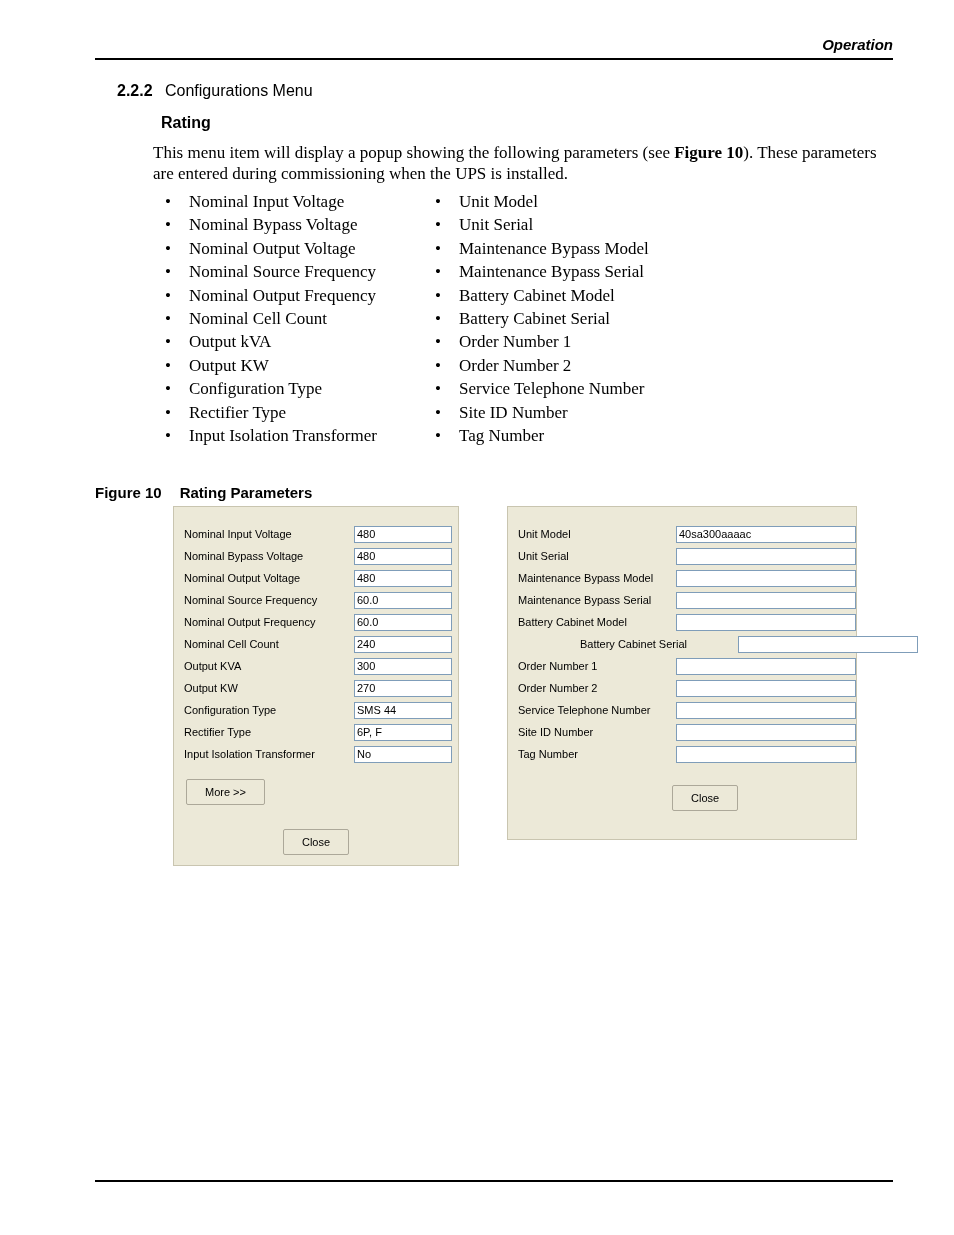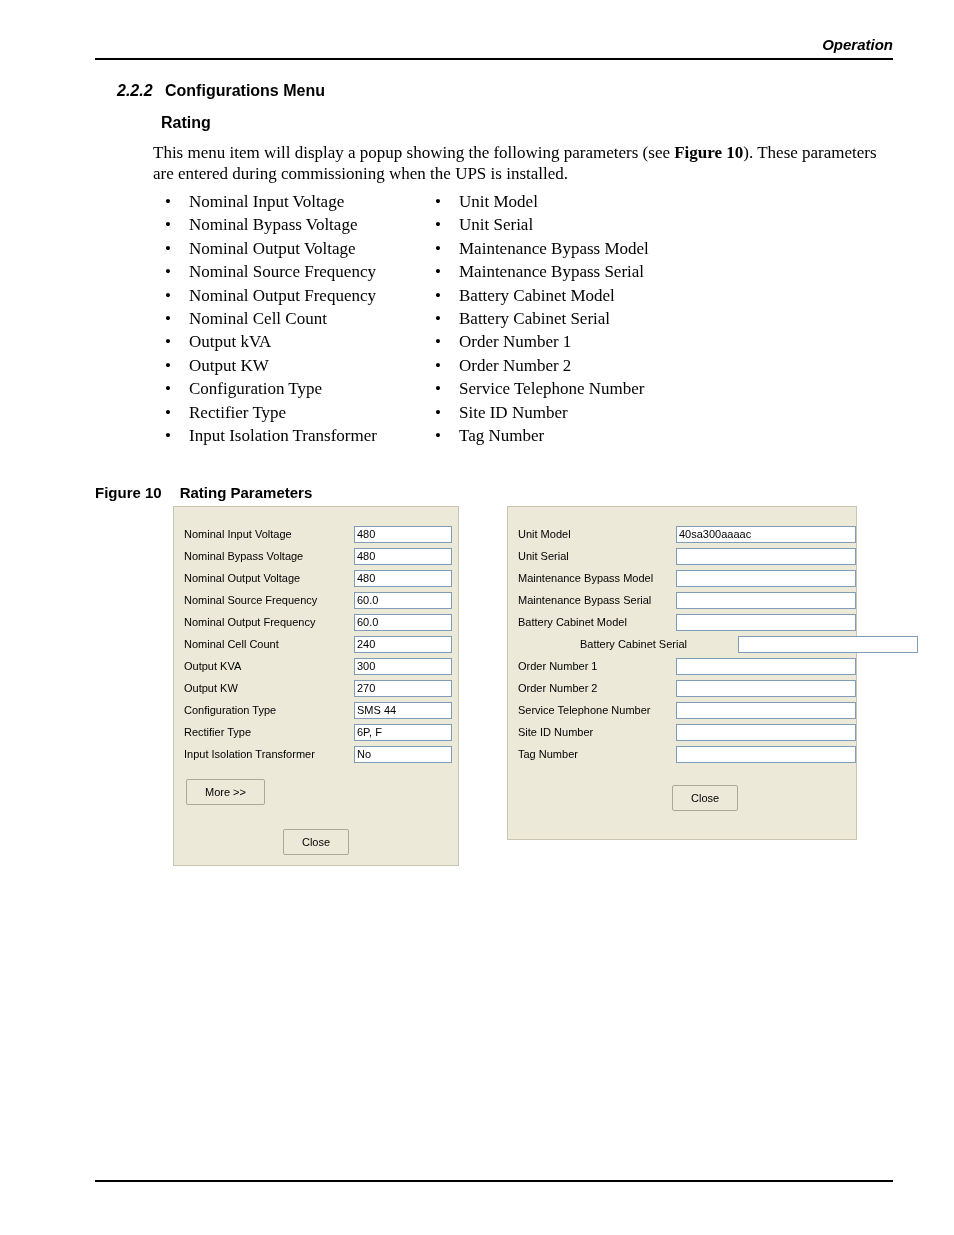--- a/index.html
+++ b/index.html
@@ -1,22 +1,22 @@
 <!DOCTYPE html>
 <html><head>
 <meta charset="utf-8">
 <style>
   html,body{margin:0;padding:0;background:#fff;color:#000;}
   .page{width:954px;height:1235px;position:relative;font-family:"Times New Roman",serif;margin-left:17px;}
   .hdr{position:absolute;top:36px;right:78px;font-family:Arial,Helvetica,sans-serif;font-weight:bold;font-style:italic;font-size:15px;}
   .hr-top{position:absolute;top:58px;left:78px;width:798px;border-top:2px solid #000;}
   .hr-bot{position:absolute;top:1180px;left:78px;width:798px;border-top:2px solid #000;}
   .pnum{position:absolute;top:1192px;left:0;width:954px;text-align:center;font-family:Arial,Helvetica,sans-serif;font-weight:bold;font-style:italic;font-size:14px;}
-  .sec-num{position:absolute;top:82px;left:100px;font-family:Arial,Helvetica,sans-serif;font-weight:bold;font-size:16px;font-style:italic;}
-  .sec-ttl{position:absolute;top:82px;left:148px;font-family:Arial,Helvetica,sans-serif;font-weight:bold;font-size:16px;}
+  .sec-num{position:absolute;top:82px;left:100px;font-family:Arial,Helvetica,sans-serif;font-weight:bold;font-size:16px;}
+  .sec-ttl{position:absolute;top:82px;left:148px;font-family:Arial,Helvetica,sans-serif;font-weight:normal;font-size:16px;}
   .sub-ttl{position:absolute;top:114px;left:144px;font-family:Arial,Helvetica,sans-serif;font-weight:bold;font-size:16px;}
   .para{position:absolute;top:142px;left:136px;width:740px;font-size:17px;line-height:1.25;}
   .para b{font-weight:bold;}
   .lists{position:absolute;top:190px;left:148px;display:flex;}
   ul.plist{list-style:none;margin:0;padding:0;font-size:17px;}
   ul.plist li{position:relative;padding-left:24px;height:23.4px;line-height:23.4px;}
   ul.plist li::before{content:"•";position:absolute;left:0;top:0;}
   .col1{width:270px;}
   .col2{width:300px;}
   .fig-cap{position:absolute;top:484px;left:78px;font-family:Arial,Helvetica,sans-serif;font-weight:bold;font-size:15px;}

